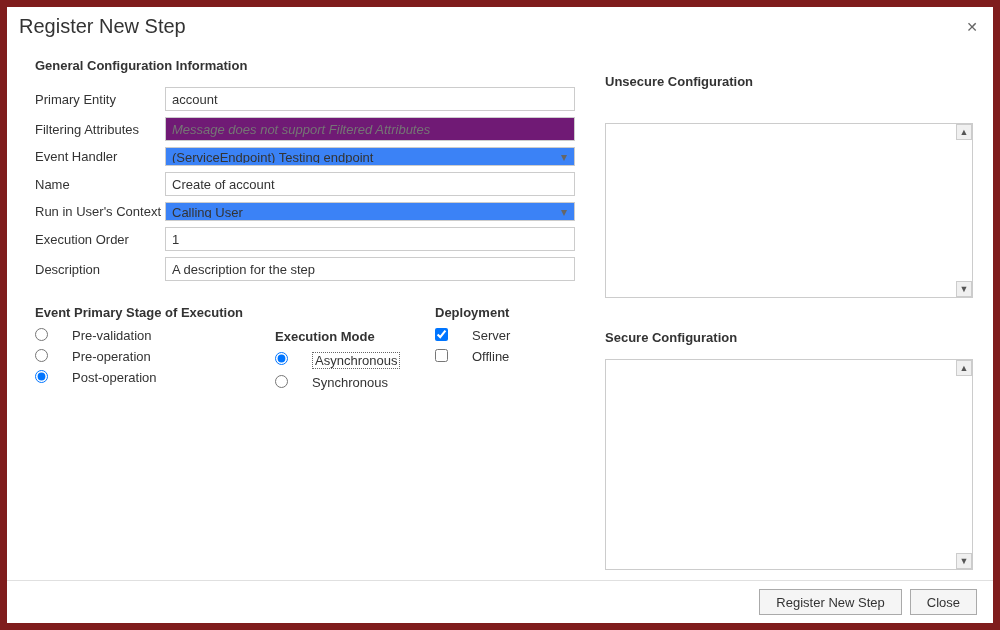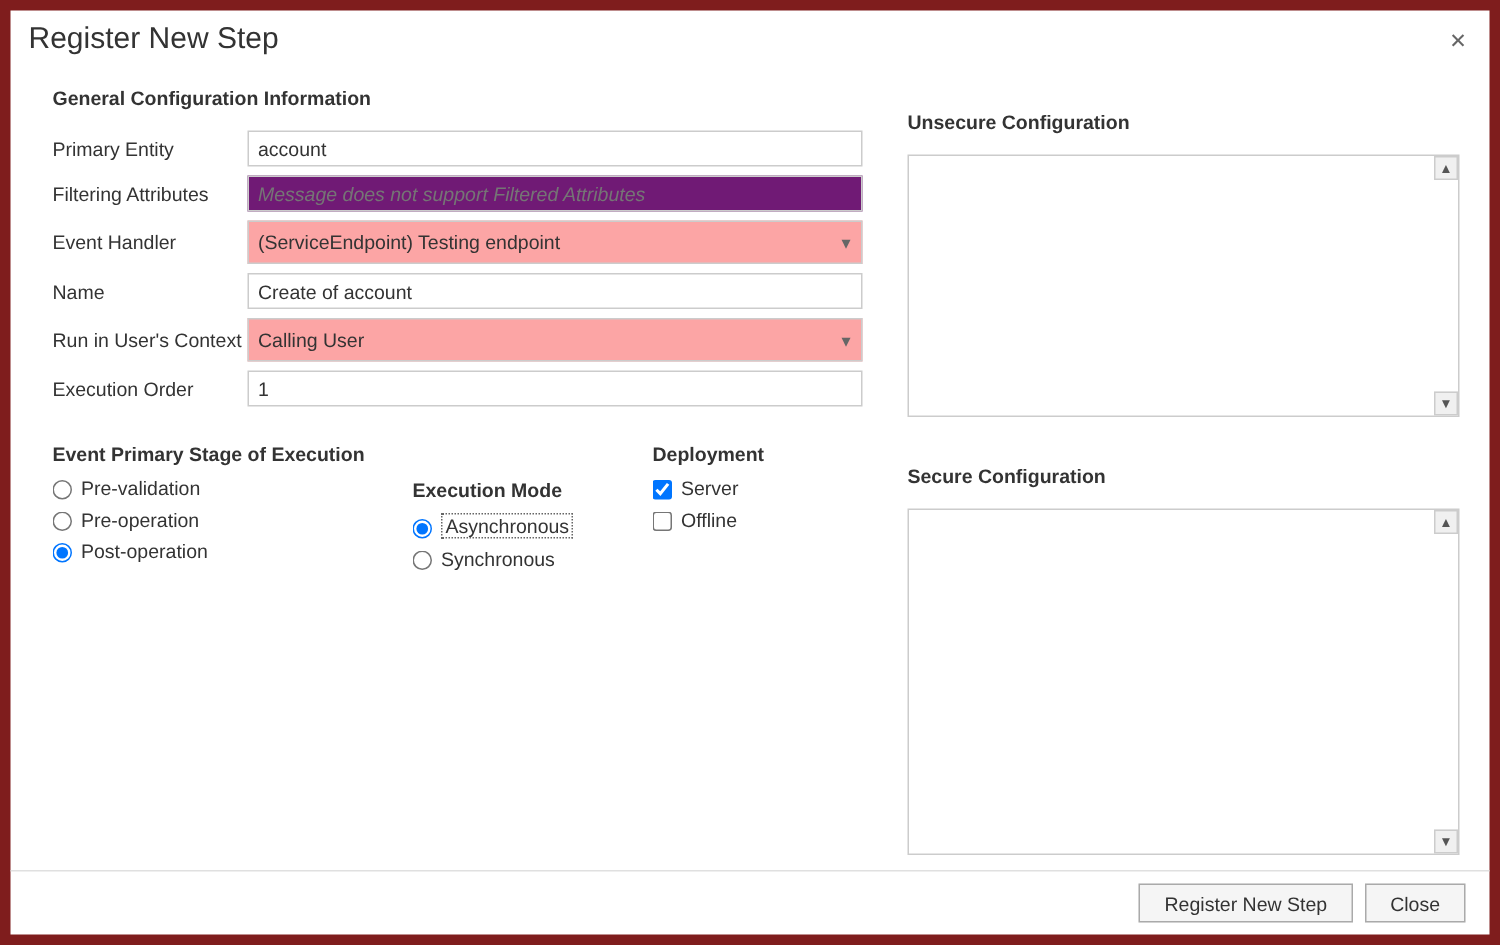--- a/index.html
+++ b/index.html
@@ -96,26 +96,26 @@
       background: #fff;
       outline: none;
     }
     .form-control input[type="text"]:disabled {
       background: #701a75;
       color: #999;
       font-style: italic;
     }
     .form-control select {
       width: 100%;
-      height: 29px;
+      height: 19px;
       border: 1px solid #ccc;
       padding: 2px 6px;
       font-size: 13px;
       color: #333;
-      background: #fca5a5;
+      background: #3b82f6;
       outline: none;
       appearance: none;
       -webkit-appearance: none;
       cursor: pointer;
       position: relative;
     }
     .select-wrapper {
       position: relative;
       width: 100%;
     }
@@ -148,24 +148,25 @@
       flex: 0 0 140px;
     }
     .col-section-title {
       font-size: 13px;
       font-weight: 600;
       color: #333;
       margin-bottom: 8px;
     }
     .radio-row, .check-row {
       display: flex;
-      align-items: flex-end;
+      align-items: flex-start;
       margin-bottom: 6px;
       font-size: 13px;
       color: #333;
+      gap: 18px;
     }
     .radio-row input[type="radio"],
     .check-row input[type="checkbox"] {
       margin-right: 6px;
       cursor: pointer;
     }
     .footer {
       display: flex;
       justify-content: flex-end;
       align-items: center;
@@ -270,20 +271,26 @@
         </div>
       </div>
 
       <div class="form-row">
         <div class="form-label">Execution Order</div>
         <div class="form-control">
           <input type="text" value="1" style="">
         </div>
       </div>
 
+      <div class="form-row">
+        <div class="form-label">Description</div>
+        <div class="form-control">
+          <input type="text" value="A description for the step" style="">
+        </div>
+      </div>
 
       <div class="bottom-section" style="padding: 10px 0 0 0; margin-top: 8px; border-top: none;">
         <div class="bottom-columns">
 
           <div class="col-pipeline">
             <div class="col-section-title">Event Primary Stage of Execution</div>
             <div class="radio-row">
               <input type="radio" name="pipeline" style="">
               <span>Pre-validation</span>
             </div>
@@ -319,21 +326,21 @@
               <input type="checkbox" style="">
               <span>Offline</span>
             </div>
           </div>
         </div>
       </div>
     </div>
 
     <div class="right-panel">
 
-      <div style="margin-top: 16px; display: flex; flex-direction: column; flex: 0 0 auto;">
+      <div style="margin-top: 16px; display: flex; flex-direction: column; flex: 0 0 auto; gap: 20px;">
         <div class="section-title">Unsecure  Configuration</div>
         <div class="config-area-top">
           <div class="scroll-btn" style="top: 0;">▲</div>
           <div class="scroll-btn" style="bottom: 0;">▼</div>
         </div>
       </div>
 
       <div style="margin-top: 16px; display: flex; flex-direction: column; flex: 1;">
         <div class="section-title">Secure  Configuration</div>
         <div class="config-area-bottom">

